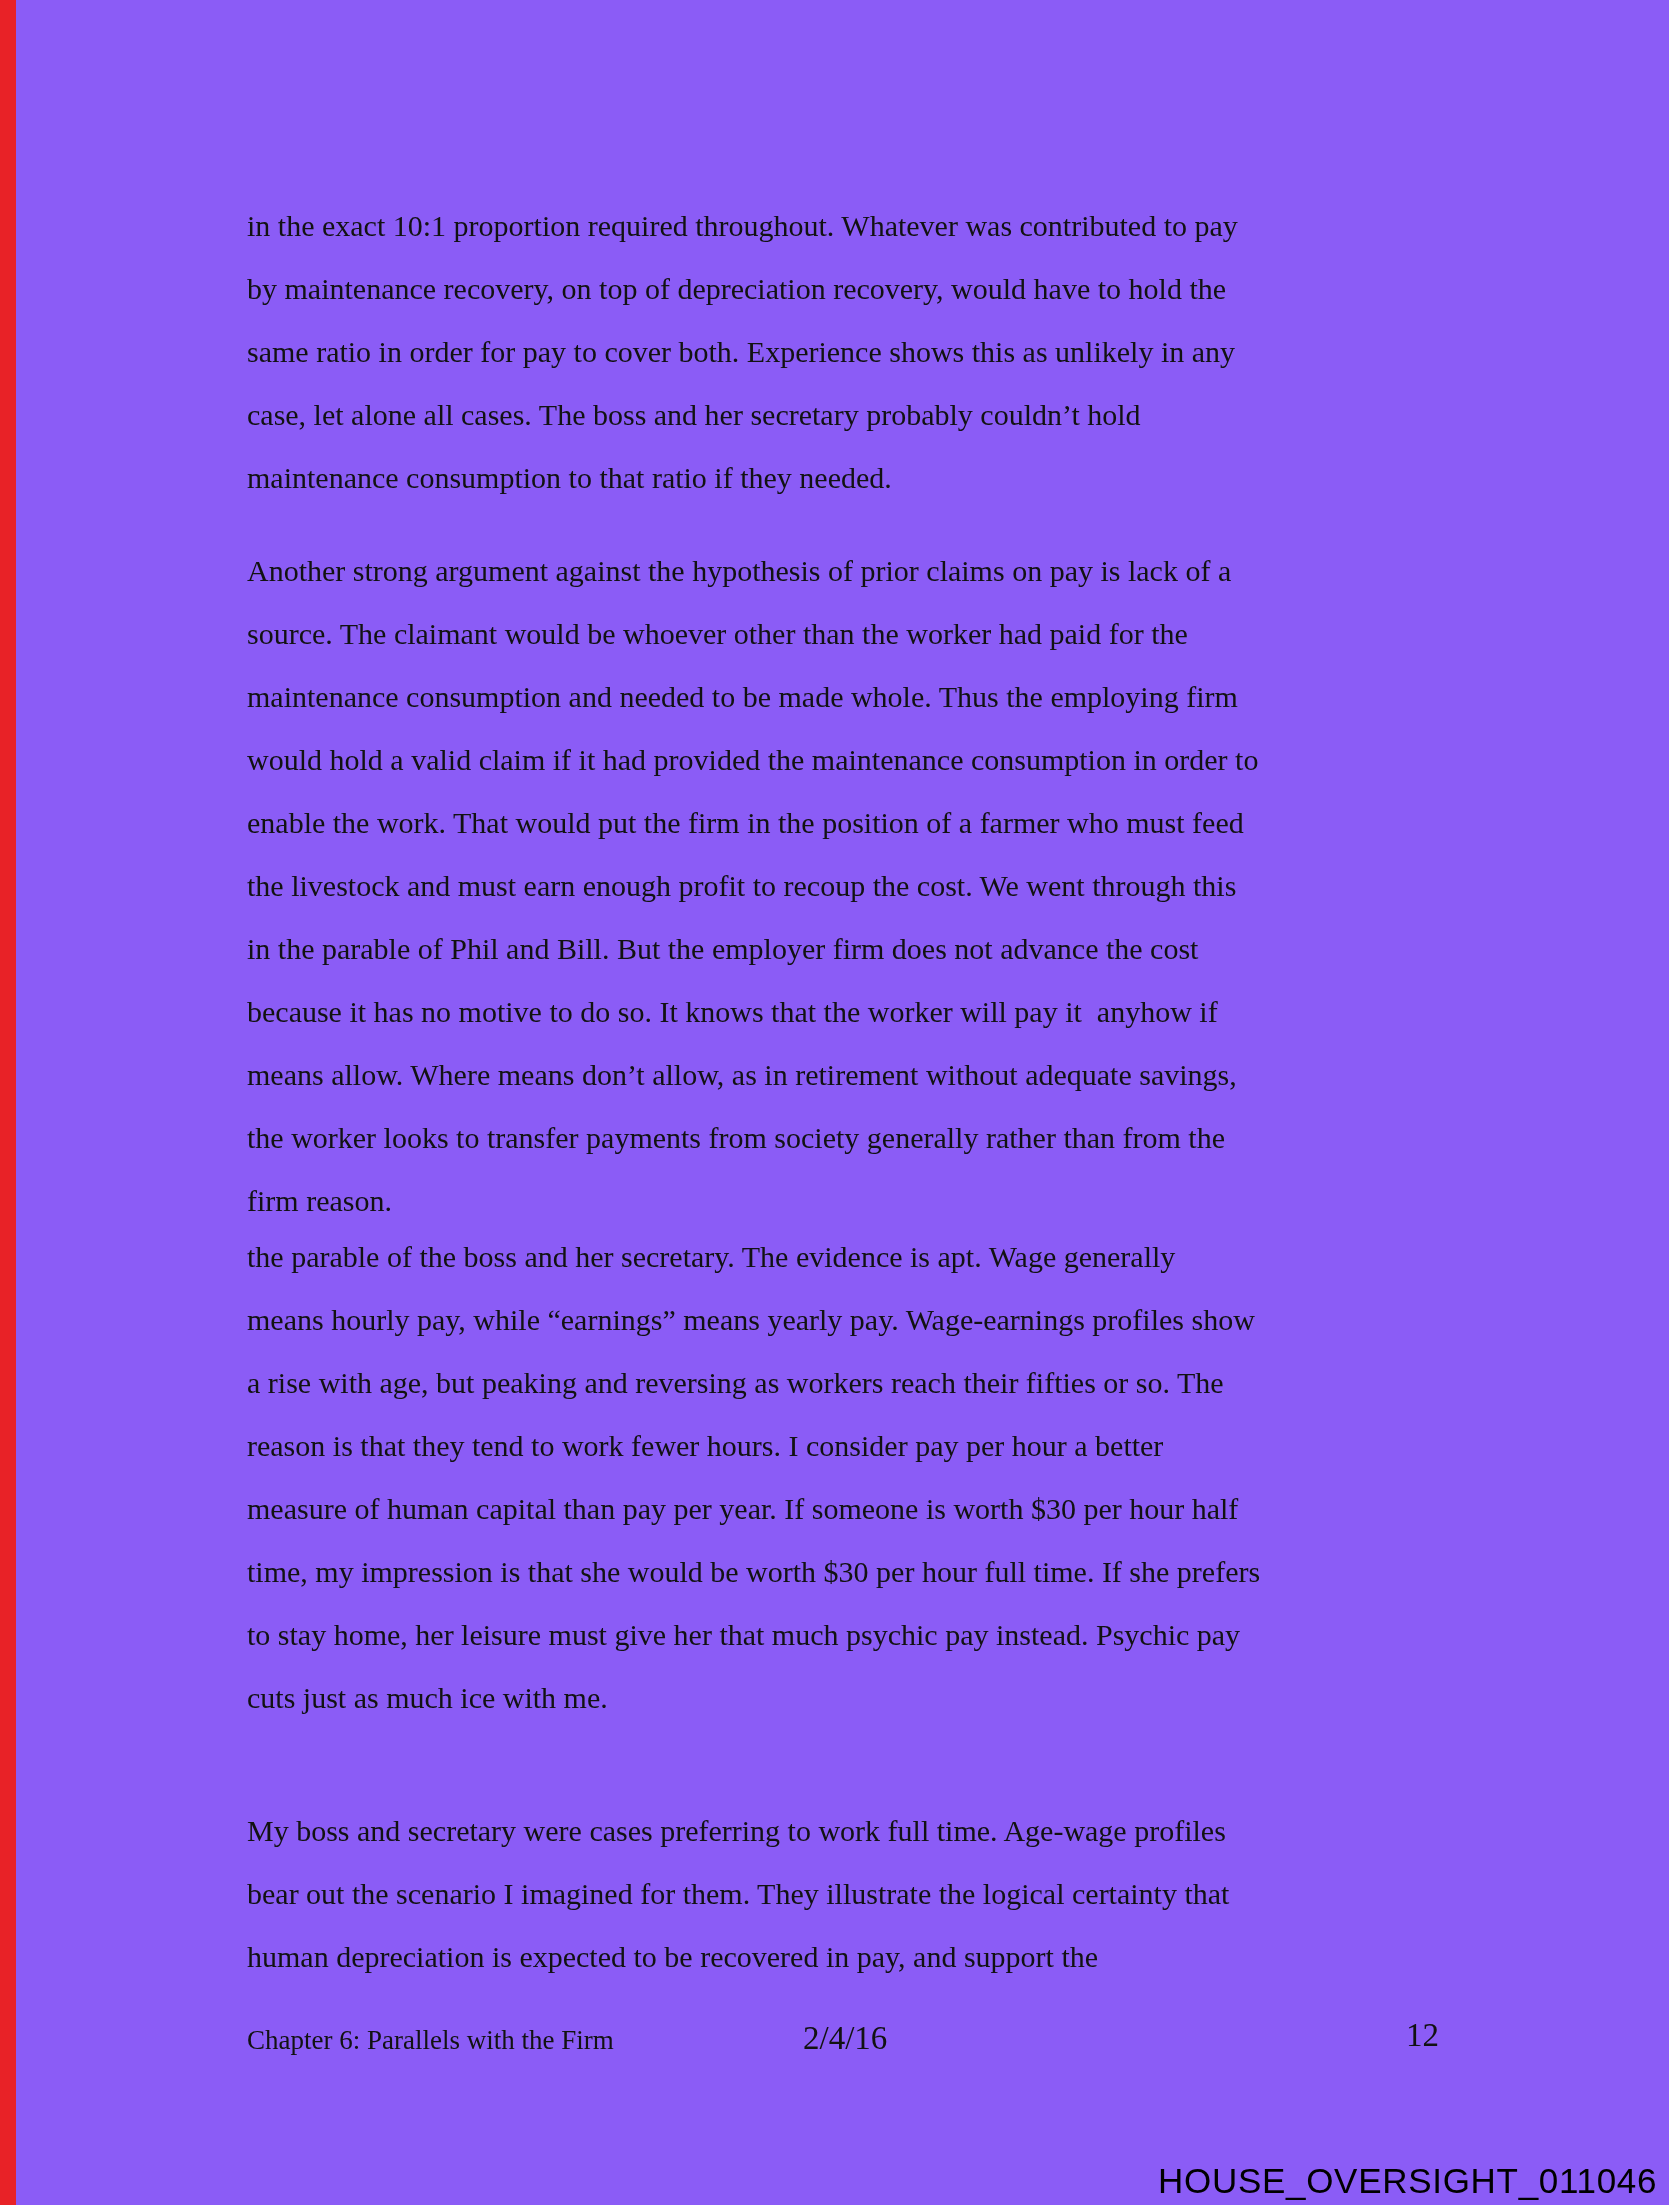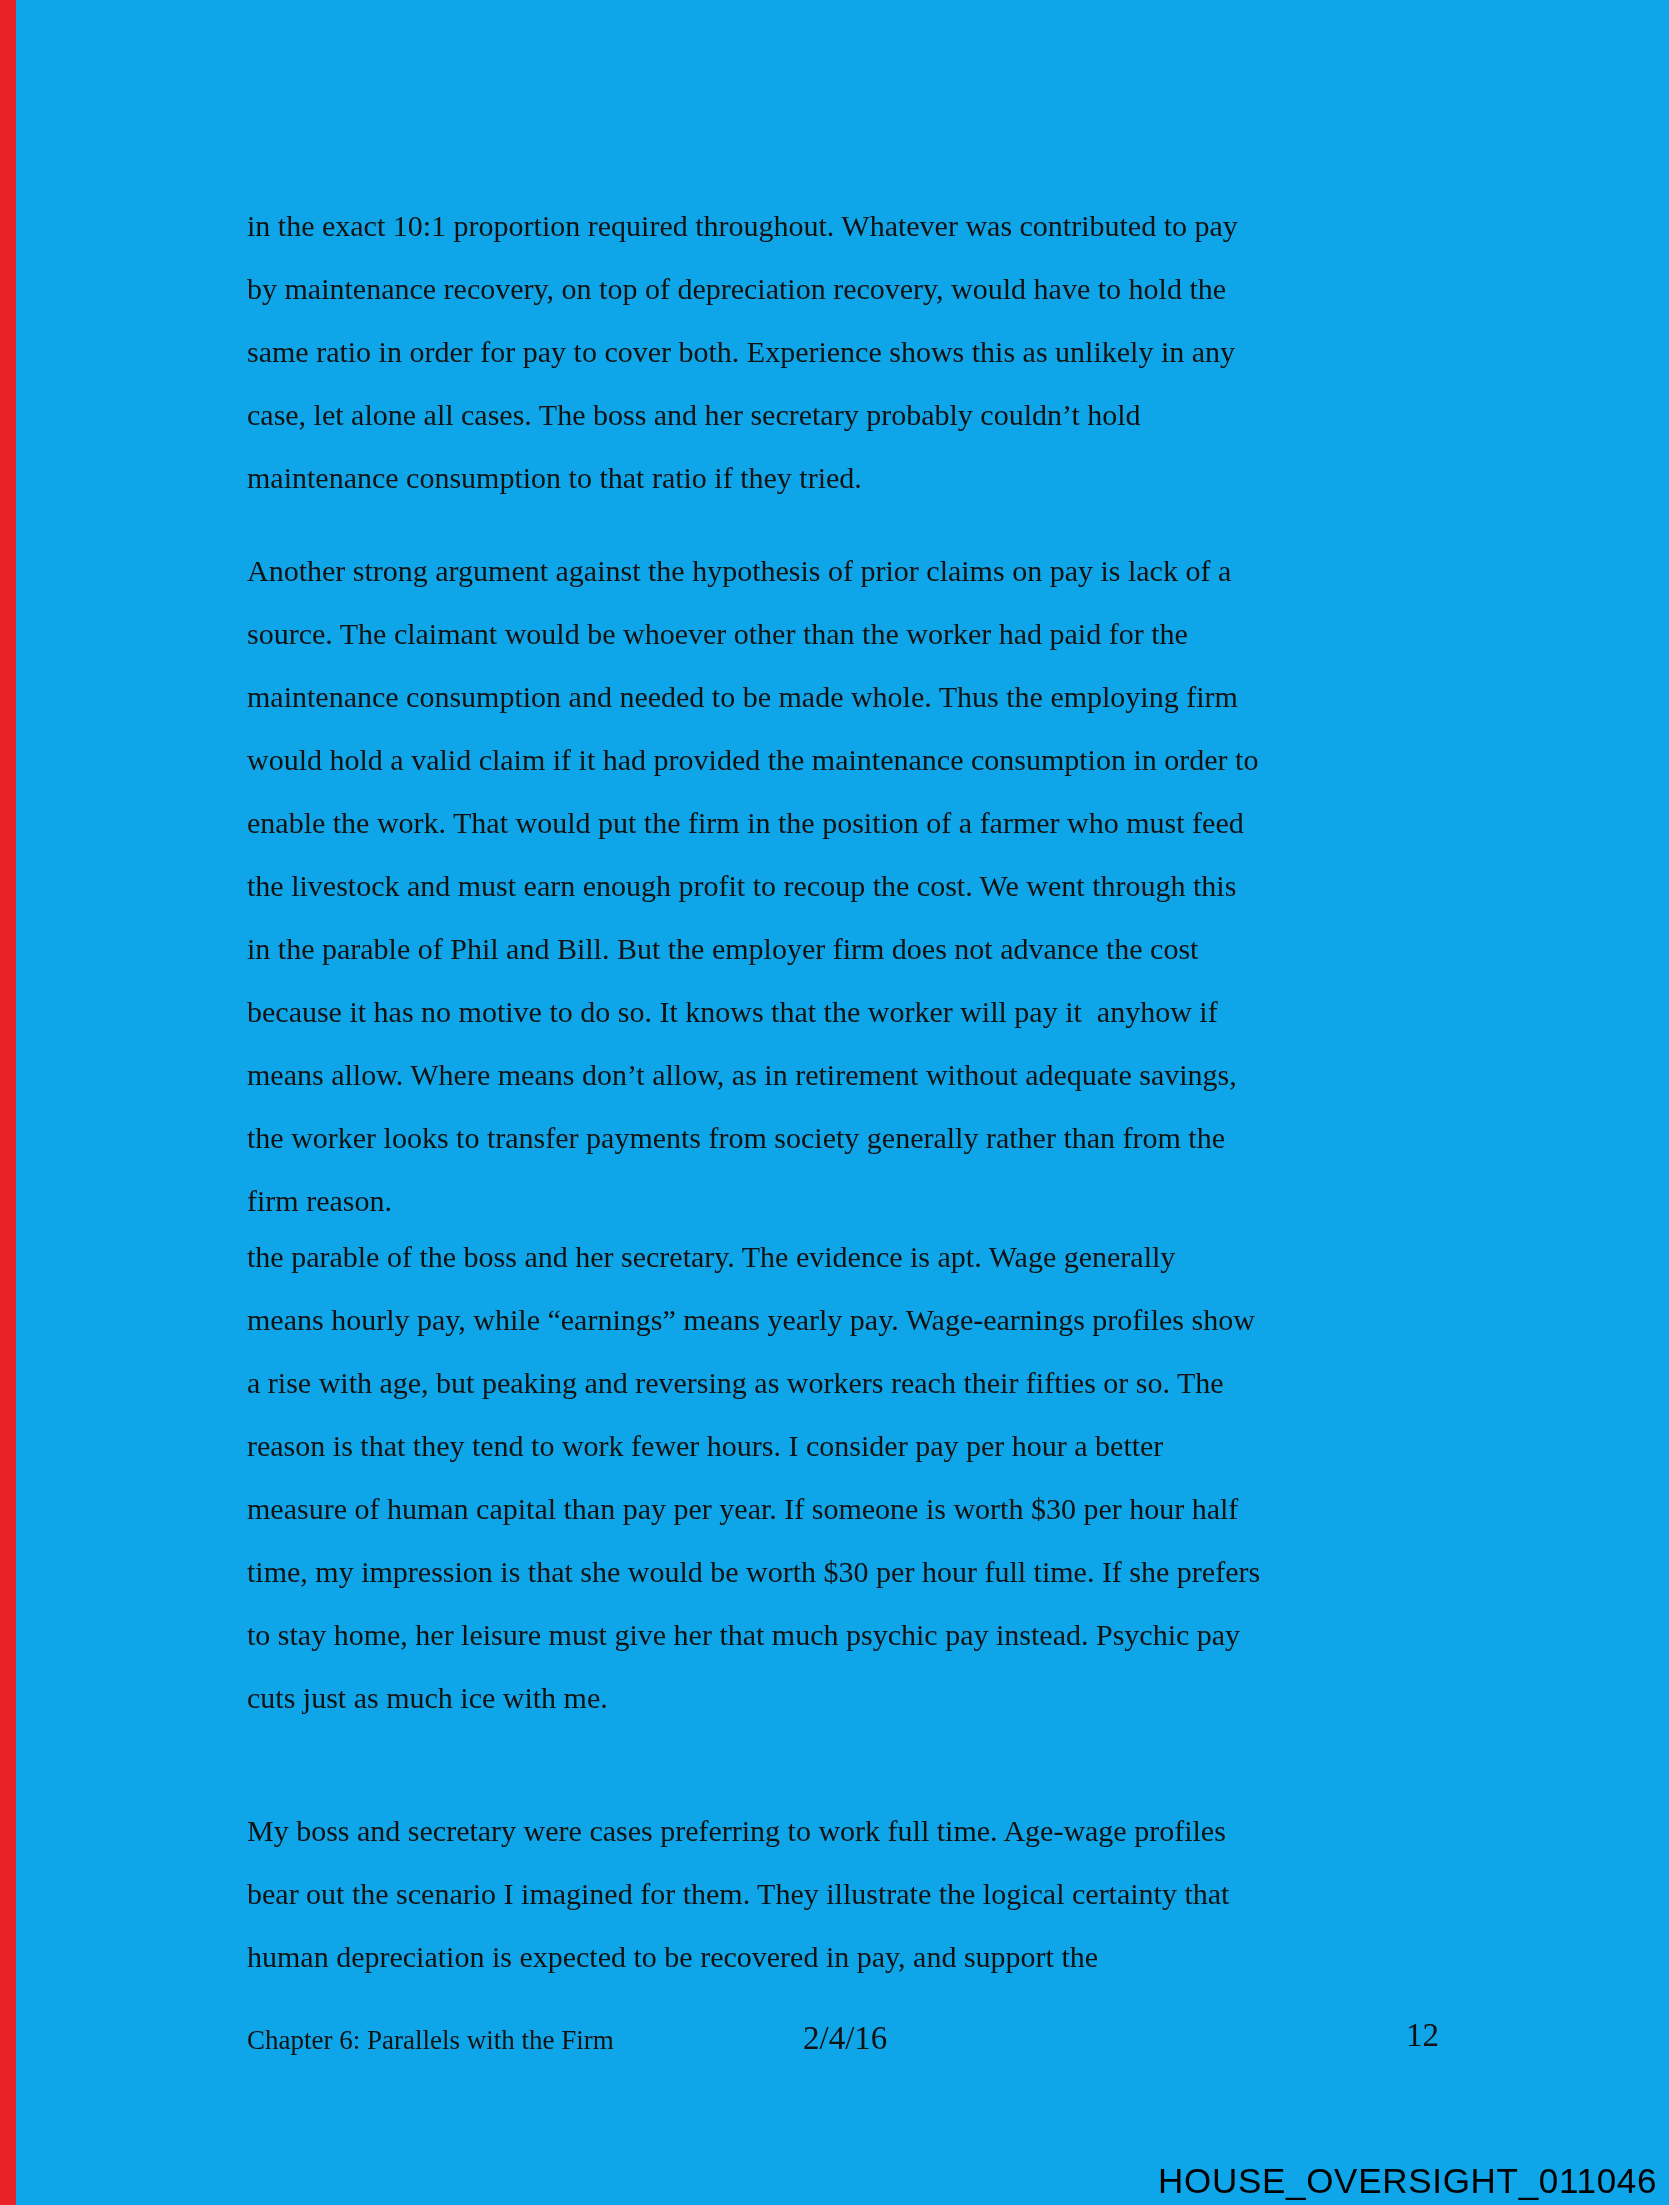--- a/index.html
+++ b/index.html
@@ -4,21 +4,21 @@
 <style>
   html, body {
     margin: 0;
     padding: 0;
     background: #ffffff;
   }
   .page {
     position: relative;
     width: 1669px;
     height: 2205px;
-    background: #0ea5e9;
+    background: #8b5cf6;
     overflow: hidden;
     font-family: "Liberation Serif", serif;
     color: #121212;
   }
   .edge-stripe {
     position: absolute;
     left: 0;
     top: 0;
     width: 15.7px;
     height: 2205px;
@@ -76,21 +76,21 @@
 
 <div class="page">
 
   <div class="edge-stripe" style="background: rgb(232, 34, 39);"></div>
 
   <div class="para para-1">
     <div class="line">in the exact 10:1 proportion required throughout. Whatever was contributed to pay</div>
     <div class="line">by maintenance recovery, on top of depreciation recovery, would have to hold the</div>
     <div class="line">same ratio in order for pay to cover both. Experience shows this as unlikely in any</div>
     <div class="line">case, let alone all cases. The boss and her secretary probably couldn’t hold</div>
-    <div class="line">maintenance consumption to that ratio if they tried.</div>
+    <div class="line">maintenance consumption to that ratio if they needed.</div>
   </div>
 
   <div class="para para-2">
     <div class="line">Another strong argument against the hypothesis of prior claims on pay is lack of a</div>
     <div class="line">source. The claimant would be whoever other than the worker had paid for the</div>
     <div class="line">maintenance consumption and needed to be made whole. Thus the employing firm</div>
     <div class="line">would hold a valid claim if it had provided the maintenance consumption in order to</div>
     <div class="line">enable the work. That would put the firm in the position of a farmer who must feed</div>
     <div class="line">the livestock and must earn enough profit to recoup the cost. We went through this</div>
     <div class="line">in the parable of Phil and Bill. But the employer firm does not advance the cost</div>

